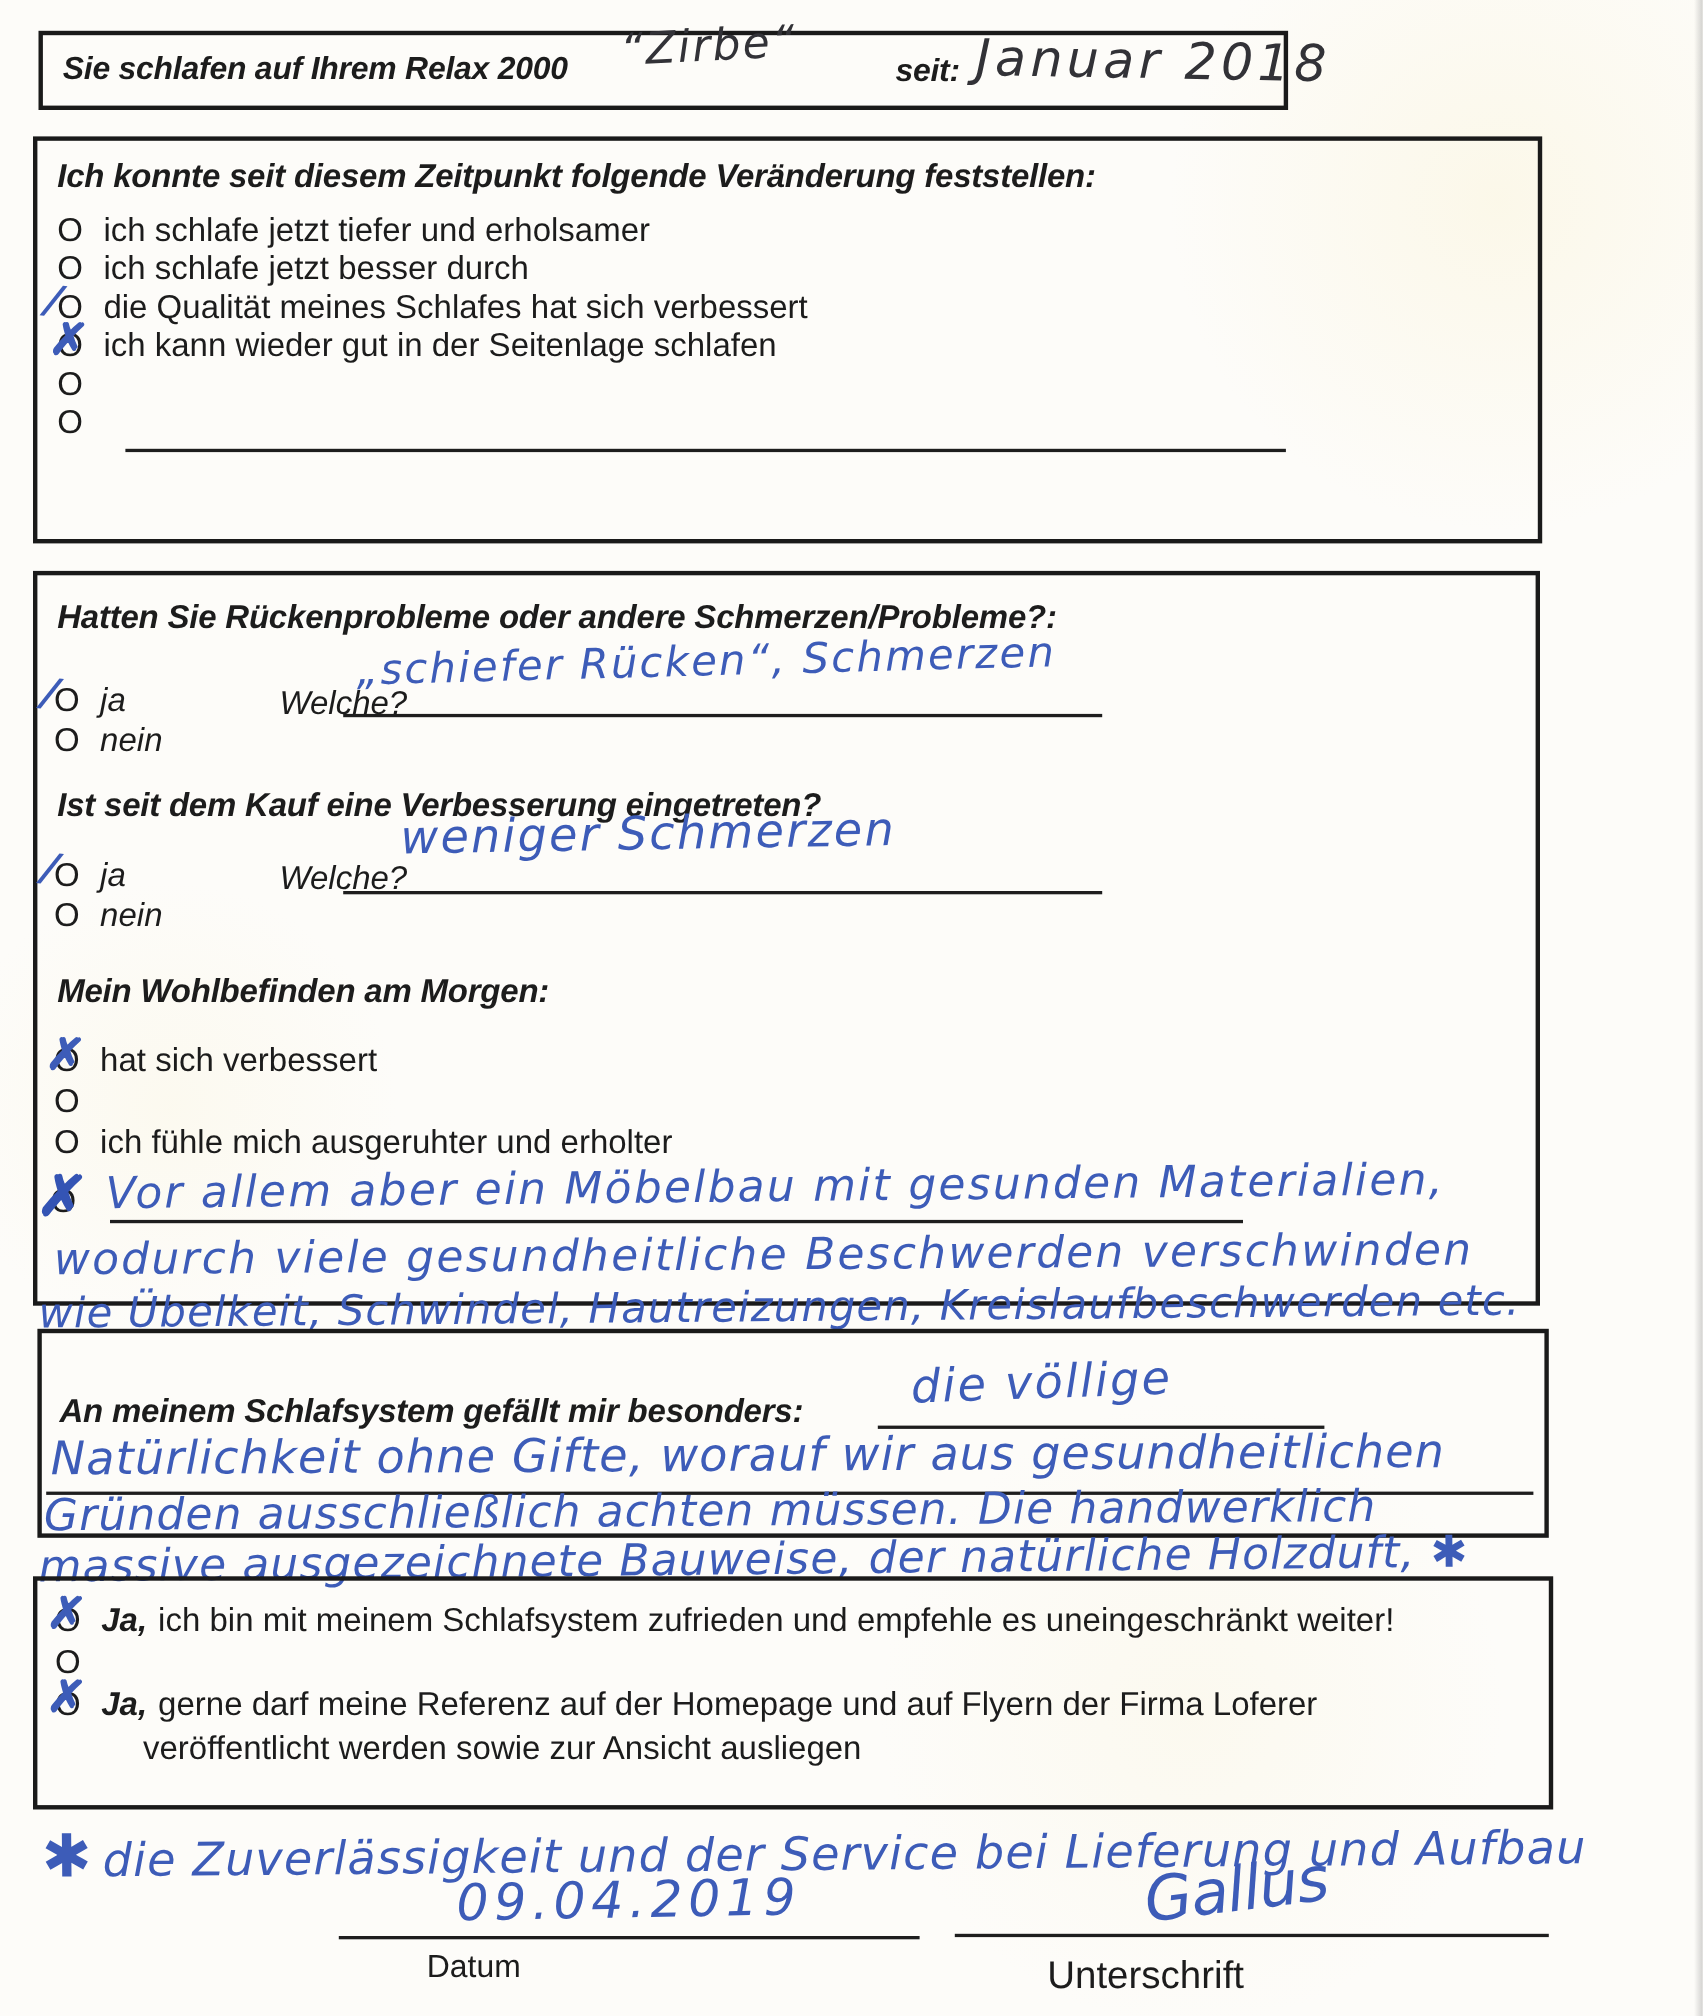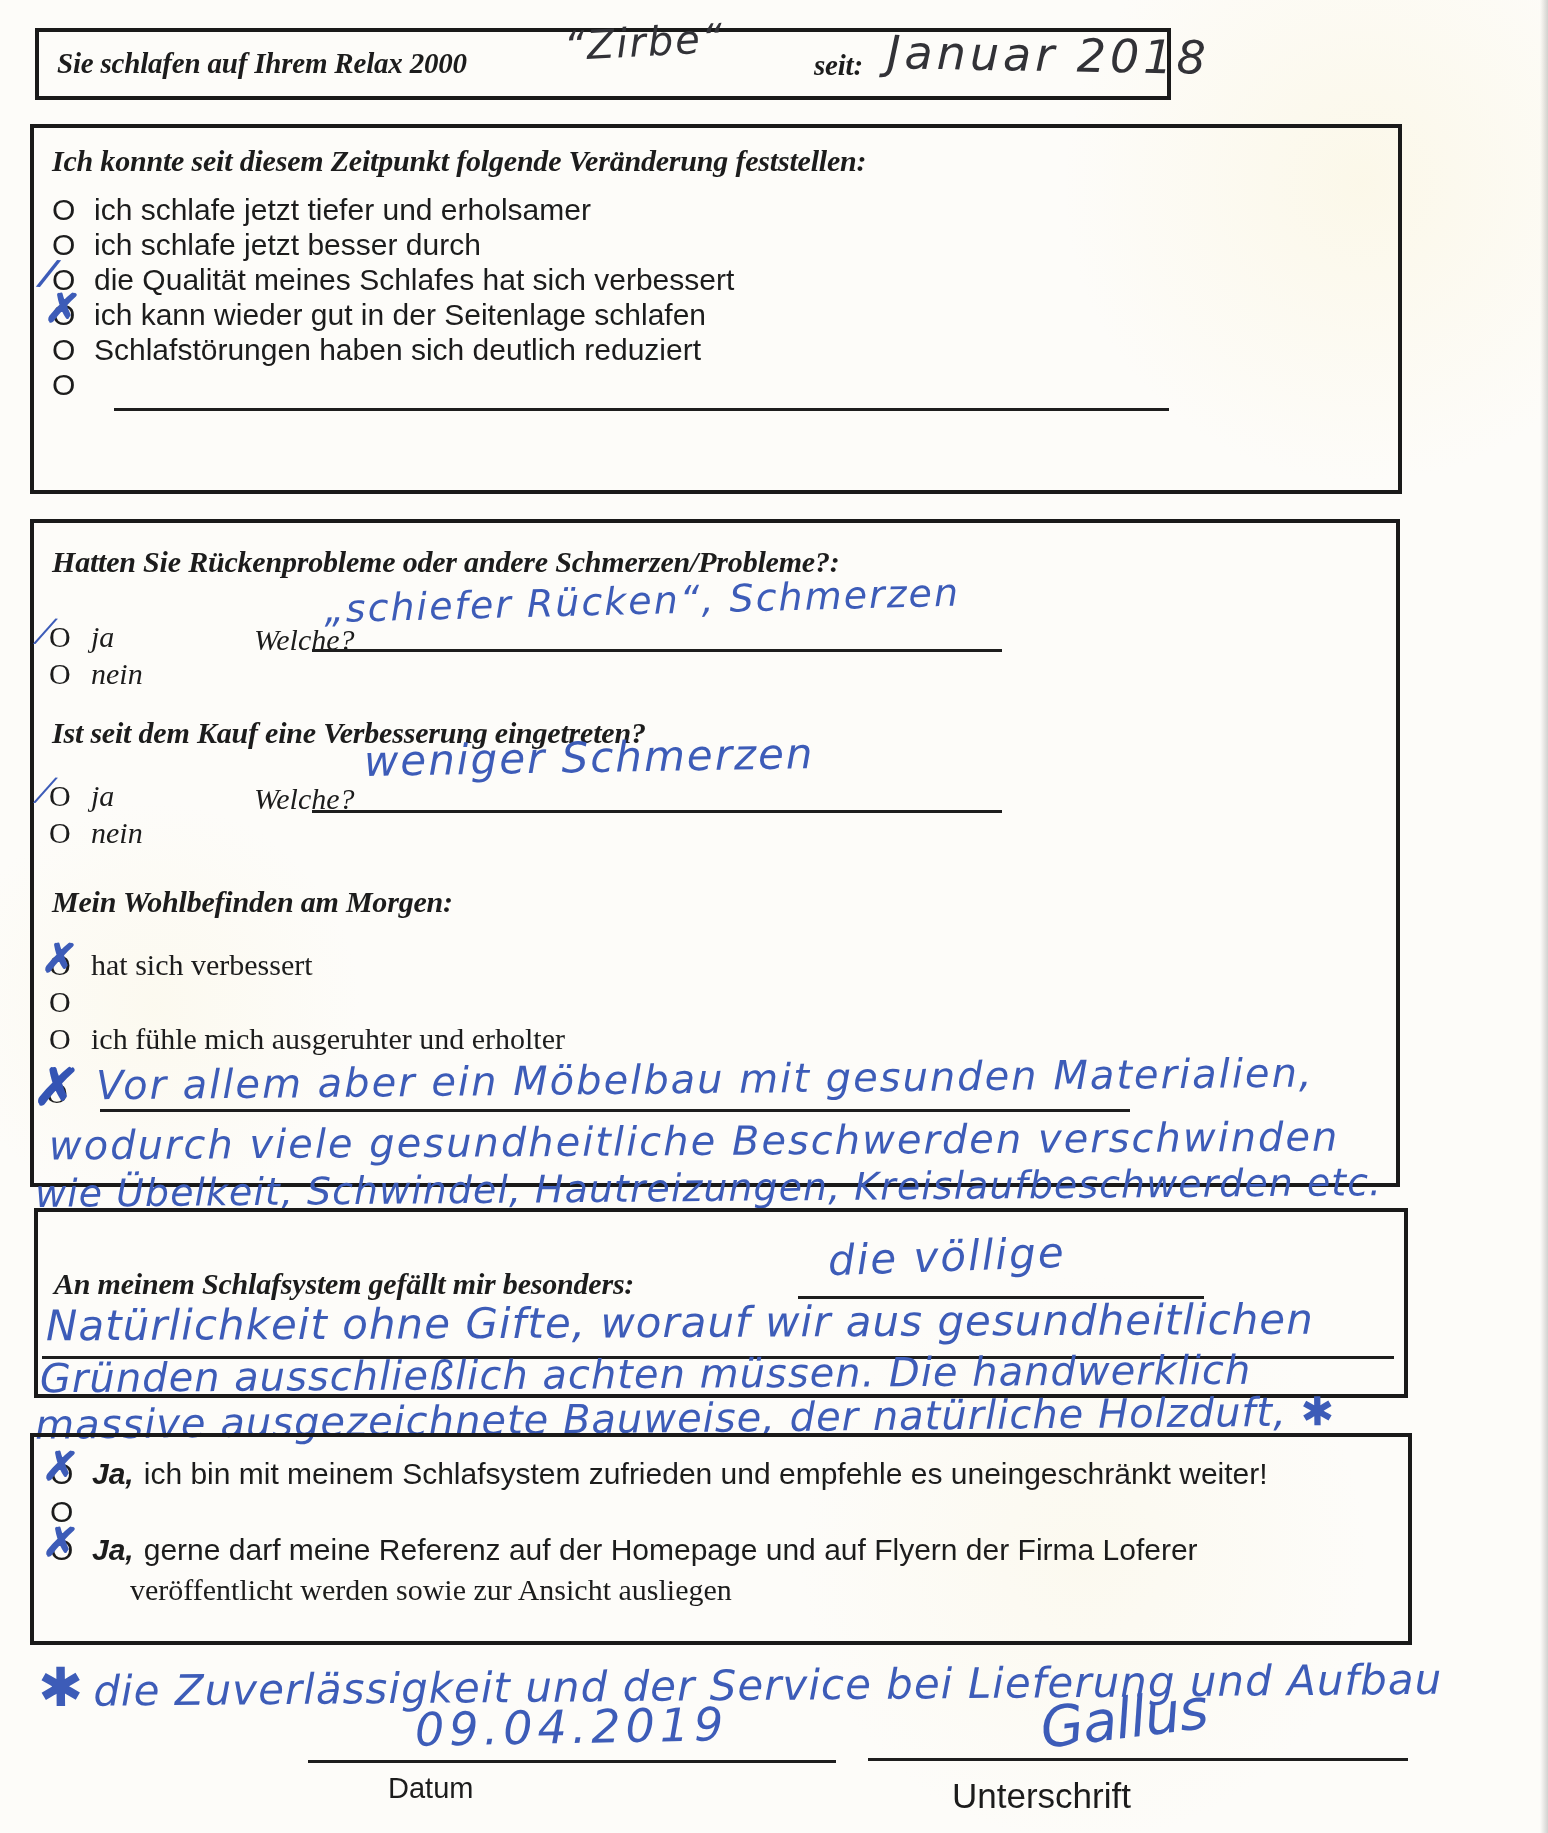--- a/index.html
+++ b/index.html
@@ -11,21 +11,21 @@
       radial-gradient(circle at 10% 55%, rgba(248,240,205,.22), transparent 12%),
       radial-gradient(circle at 70% 85%, rgba(246,238,200,.20), transparent 15%);
     font-family:"Liberation Sans",sans-serif;color:#1c1c1c;overflow:hidden;
   }
   .page::after{content:"";position:absolute;right:0;top:0;width:8px;height:100%;
     background:linear-gradient(to left, rgba(140,140,140,.38), rgba(140,140,140,0));}
   .box{position:absolute;border:4px solid #1a1a1a;}
   .ptitle{font-weight:bold;font-style:italic;font-size:30px;letter-spacing:-.2px;white-space:nowrap;}
   .ptext{font-size:30px;white-space:nowrap;}
   .it{font-style:italic;}
-  .abs{position:absolute;font-family:Liberation Serif, serif;}
+  .abs{position:absolute;}
   .opt{display:flex;align-items:flex-start;gap:16px;font-size:30px;line-height:35px;white-space:nowrap;}
   .o-wrap{position:relative;display:inline-block;width:26px;flex:0 0 26px;}
   .o{font-size:30px;}
   .mark{position:absolute;left:-7px;top:-9px;font-size:42px;line-height:1;color:#3d5cb8;
     font-weight:bold;transform:rotate(6deg);pointer-events:none;}
   .mark.big{font-size:54px;left:-12px;top:-14px;color:#3454b4;}
   .uline{position:absolute;border-bottom:3px solid #1e1e1e;height:0;}
   .hw{position:absolute;font-family:"DejaVu Sans",sans-serif;font-style:italic;color:#3d5cb8;
     letter-spacing:2px;white-space:nowrap;line-height:1.1;}
   .hw-dark{color:#323237;}
@@ -114,21 +114,20 @@
       <div class="opt">
         <span class="o-wrap"><span class="o">O</span><span class="mark">∕</span></span>
         <span class="ptext">die Qualität meines Schlafes hat sich verbessert</span>
       </div>
       <div class="opt">
         <span class="o-wrap"><span class="o">O</span><span class="mark">✗</span></span>
         <span class="ptext">ich kann wieder gut in der Seitenlage schlafen</span>
       </div>
       <div class="opt">
         <span class="o-wrap"><span class="o">O</span><span class="mark"></span></span>
-        <span class="ptext">Schlafstörungen haben sich deutlich reduziert</span>
       </div>
       <div class="opt">
         <span class="o-wrap"><span class="o">O</span></span>
         <span class="ptext"></span>
       </div>
     </div>
     <div class="uline b2-uline"></div>
   </div>
 
   <div class="box box3">

